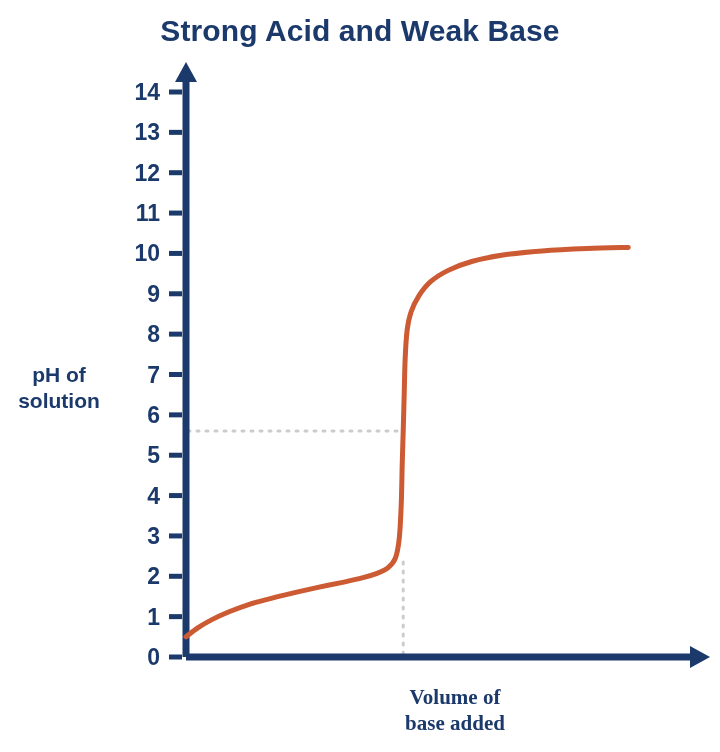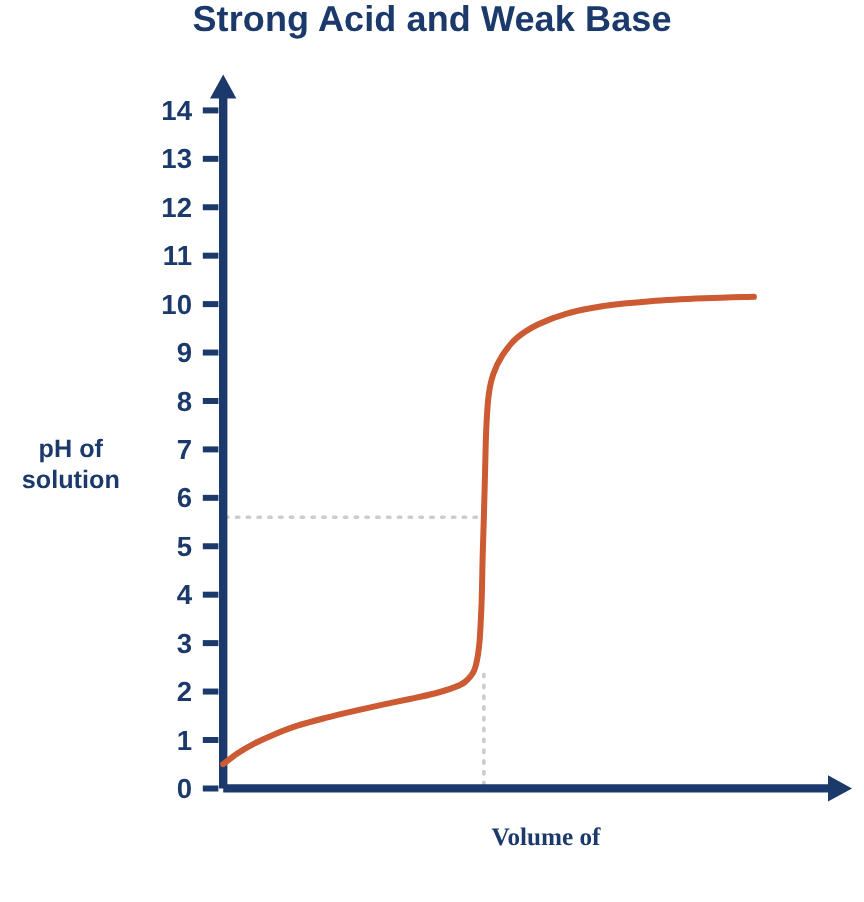--- a/index.html
+++ b/index.html
@@ -24,21 +24,21 @@
     position: absolute;
     left: 0;
     top: 0;
     width: 720px;
     text-align: center;
     font-size: 30px;
     font-weight: bold;
     color: #1b3a6b;
     letter-spacing: 0.1px;
     line-height: 34px;
-    padding-top: 0;
+    padding-top: 14px;
     box-sizing: border-box;
   }
   .axis-title {
     position: absolute;
     font-size: 21px;
     font-weight: bold;
     color: #1b3a6b;
     line-height: 26px;
     text-align: center;
     white-space: nowrap;
@@ -74,20 +74,21 @@
 
   <div class="chart-title">Strong Acid and Weak Base</div>
 
   <div class="axis-title" id="ylabel">
     <div>pH of</div>
     <div>solution</div>
   </div>
 
   <div class="axis-title" id="xlabel">
     <div>Volume of</div>
+    <div>base added</div>
   </div>
 
   <svg id="plot" width="720" height="752" viewBox="0 0 720 752">
     <g id="guides">
         <line x1="188" y1="431" x2="403.2155172413793" y2="431" stroke="#cccccc" stroke-width="3" stroke-dasharray="2 7" stroke-linecap="round"></line>
         <line x1="403.2155172413793" y1="654" x2="403.2155172413793" y2="558.125" stroke="#cccccc" stroke-width="3" stroke-dasharray="2 7" stroke-linecap="round"></line>
       </g>
     <g id="yticks">
         <line x1="169" y1="657" x2="182" y2="657" stroke="#1b3a6b" stroke-width="5"></line>
         <text x="160" y="665" text-anchor="end" class="tick-text">0</text>

